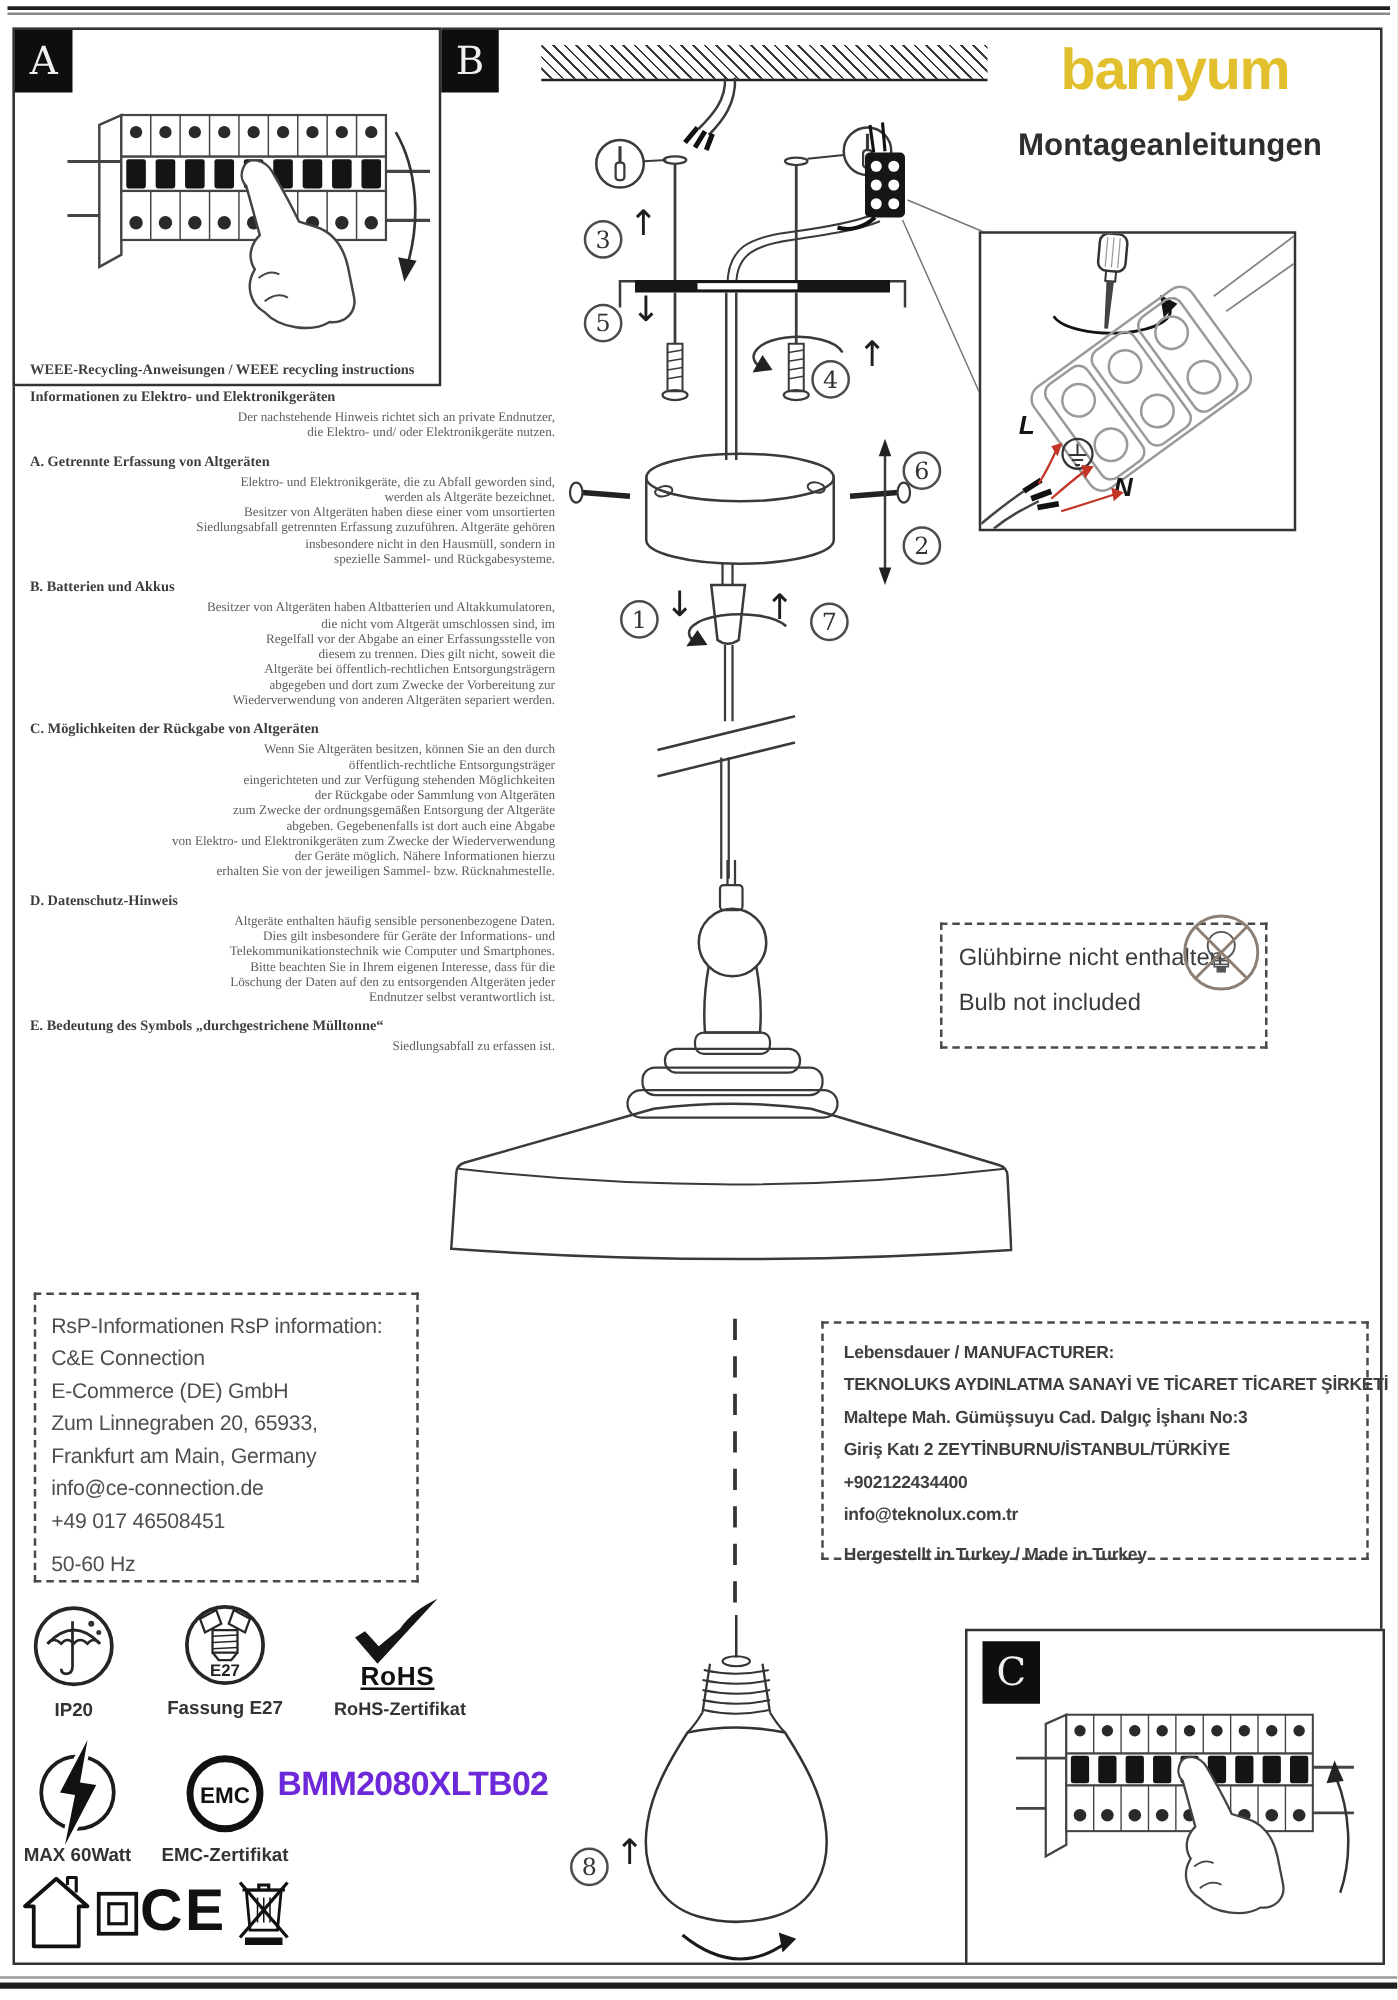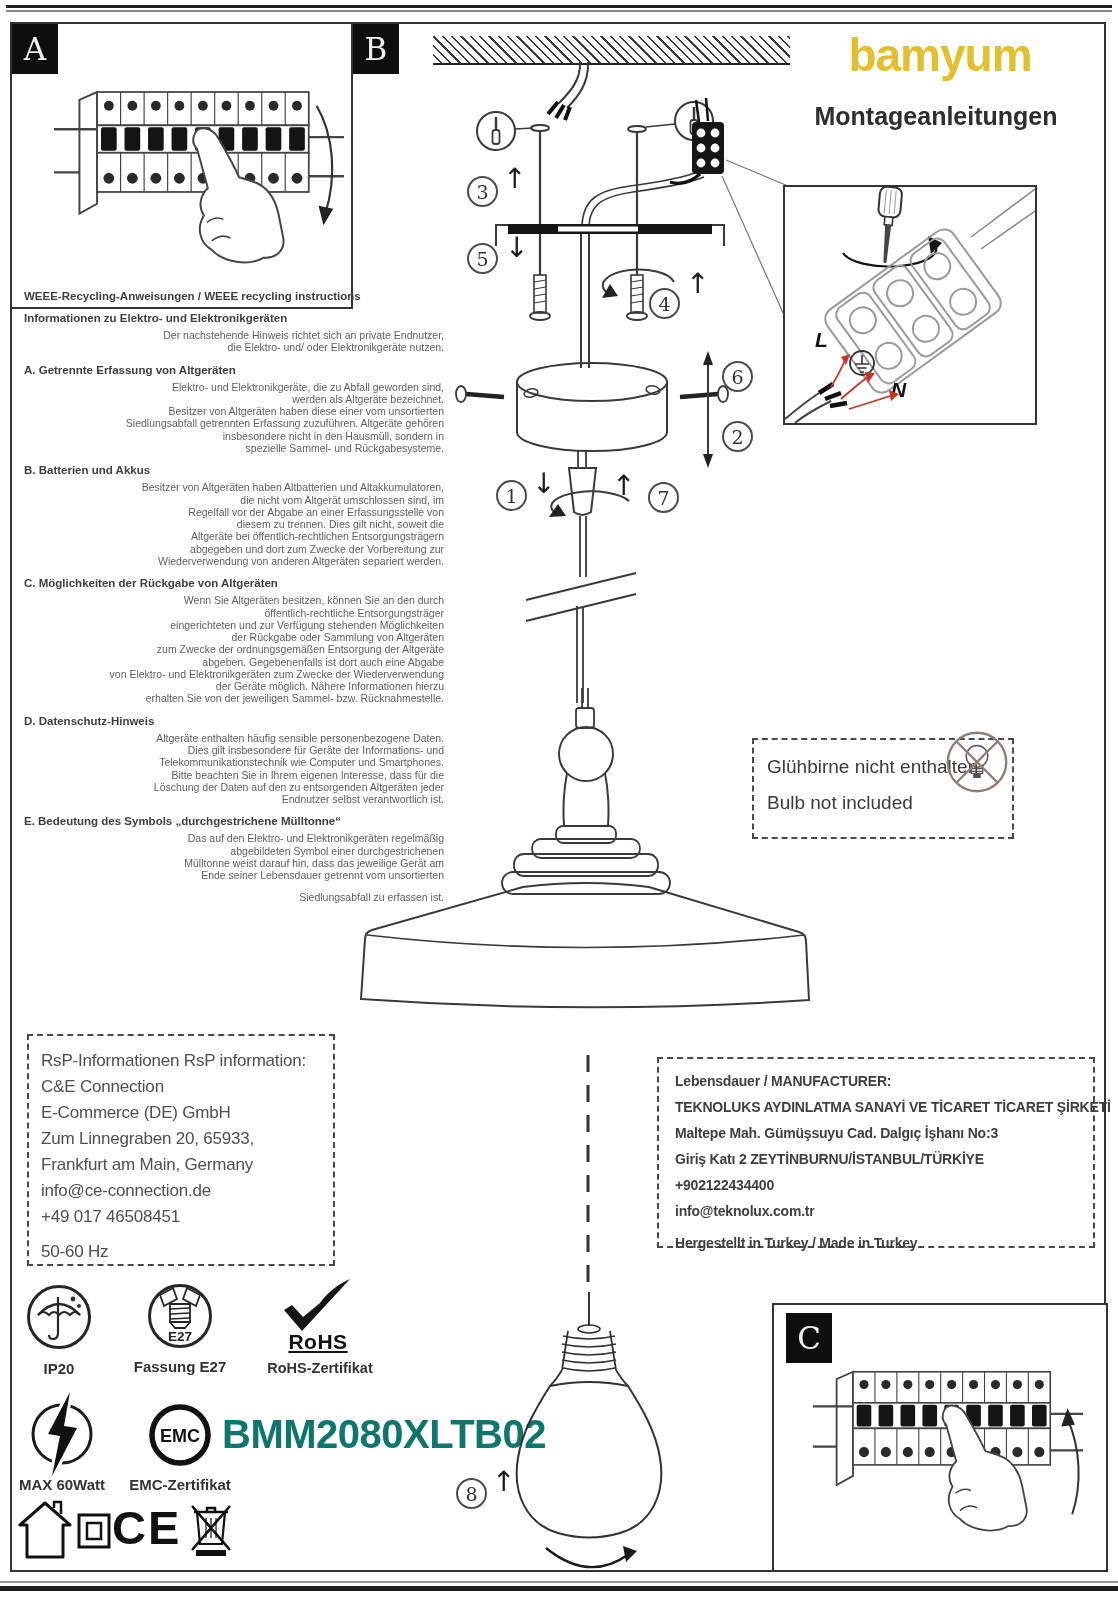--- a/index.html
+++ b/index.html
@@ -7,21 +7,21 @@
         font-family:"Liberation Sans",sans-serif;color:#2b2b2b;overflow:hidden;}
   .abs{position:absolute;}
   .rule{position:absolute;background:#1f1f1f;}
   .box{position:absolute;border:2px solid #333;box-sizing:border-box;background:#fff;}
   .tab{position:absolute;width:46px;height:50px;background:#0e0e0e;color:#f0f0f0;
        display:flex;align-items:center;justify-content:center;
        font:31px "DejaVu Serif",serif;}
   .logo{position:absolute;left:820px;top:28px;width:240px;text-align:center;
         font-size:46px;font-weight:bold;letter-spacing:-1px;color:var(--brand-gold,#e2bf2d);}
   .h-title{position:absolute;width:292px;text-align:center;font-size:25px;font-weight:bold;color:#2e2e2e;}
-  .weee{position:absolute;left:24px;top:290px;width:420px;}
+  .weee{position:absolute;left:24px;top:290px;width:420px;font-family:Liberation Serif, serif;}
   .weee h3,.weee h4{font-size:11.5px;color:#3e3e3e;margin:0 0 10px;font-weight:bold;}
   .weee h4{margin:10px 0 5px;}
   .weee p{font-size:10.5px;line-height:1.17;color:#5e5e5e;margin:0 0 9px;white-space:pre-line;text-align:right;}
   .step{position:absolute;width:31px;height:31px;border:2px solid #4c4c4c;border-radius:50%;
         display:flex;align-items:center;justify-content:center;box-sizing:border-box;
         font:19px "DejaVu Serif",serif;color:#333;background:#fff;}
   .glyph{position:absolute;font:28px "DejaVu Sans",sans-serif;color:#1e1e1e;line-height:1;}
   .bulbnote{position:absolute;left:752px;top:738px;width:262px;height:101px;
             border:2px dashed #4a4a4a;box-sizing:border-box;padding:9px 0 0 13px;}
   .bulbnote div{font-size:19px;color:#3b3b3b;line-height:36px;white-space:nowrap;}
@@ -30,21 +30,21 @@
   .rsp div{font-size:17px;letter-spacing:-0.2px;line-height:26px;color:#4f4f4f;white-space:nowrap;}
   .rsp .hz{margin-top:9px;}
   .manu{position:absolute;left:657px;top:1057px;width:438px;height:191px;
         border:2.5px dashed #4a4a4a;box-sizing:border-box;padding:9px 0 0 16px;}
   .manu div{font-size:14px;font-weight:bold;letter-spacing:-0.2px;line-height:26px;color:#3f3f3f;white-space:nowrap;}
   .manu .mfoot{margin-top:6px;}
   .cap{position:absolute;text-align:center;font-weight:bold;font-size:15px;color:#333;}
   .cap.small{font-size:14.5px;}
   .rohs-word{position:absolute;left:278px;top:1330px;width:80px;text-align:center;
              font-weight:bold;font-size:21px;color:#111;letter-spacing:0.5px;text-decoration:underline;}
-  .model{position:absolute;left:222px;top:1412px;font-size:40px;font-weight:bold;color:#0f766e;letter-spacing:-0.5px;}
+  .model{position:absolute;left:222px;top:1412px;font-size:27px;font-weight:bold;color:#6d28d9;letter-spacing:-0.5px;}
   .hatch{position:absolute;left:433px;top:36px;width:357px;height:27px;
          background:repeating-linear-gradient(45deg,#ffffff 0,#ffffff 5px,#3a3a3a 5px,#3a3a3a 6.6px);
          border-bottom:2.5px solid #222;}
   svg{display:block;}
 </style>
 </head>
 <body>
 
 <div class="page">
 
@@ -150,24 +150,20 @@
 der Geräte möglich. Nähere Informationen hierzu
 erhalten Sie von der jeweiligen Sammel- bzw. Rücknahmestelle.</p>
     <h4>D. Datenschutz-Hinweis</h4>
     <p>Altgeräte enthalten häufig sensible personenbezogene Daten.
 Dies gilt insbesondere für Geräte der Informations- und
 Telekommunikationstechnik wie Computer und Smartphones.
  Bitte beachten Sie in Ihrem eigenen Interesse, dass für die
 Löschung der Daten auf den zu entsorgenden Altgeräten jeder
 Endnutzer selbst verantwortlich ist.</p>
     <h4>E. Bedeutung des Symbols „durchgestrichene Mülltonne“</h4>
-    <p>Das auf den Elektro- und Elektronikgeräten regelmäßig
- abgebildeten Symbol einer durchgestrichenen
-Mülltonne weist darauf hin, dass das jeweilige Gerät am
-Ende seiner Lebensdauer getrennt vom unsortierten</p>
     <p>Siedlungsabfall zu erfassen ist.</p>
   </div>
 
   <svg class="abs" style="left:430px;top:60px" width="360" height="645" viewBox="0 0 360 645" fill="none" stroke="#3a3a3a">
     <path d="M150,2 C151,20 140,32 129,43 M158,2 C159,23 148,37 137,48" stroke-width="2"></path>
     <path d="M128,42 L118,54 M134,45 L126,58 M140,47 L135,60" stroke="#111" stroke-width="4"></path>
     <circle cx="66" cy="71" r="19" stroke-width="2"></circle>
     <path d="M66,57 L66,70" stroke-width="2.5"></path>
     <rect x="62.5" y="70" width="7" height="14" rx="2.5" stroke-width="1.8"></rect>
     <path d="M85,69 L103,68" stroke-width="1.5"></path>

